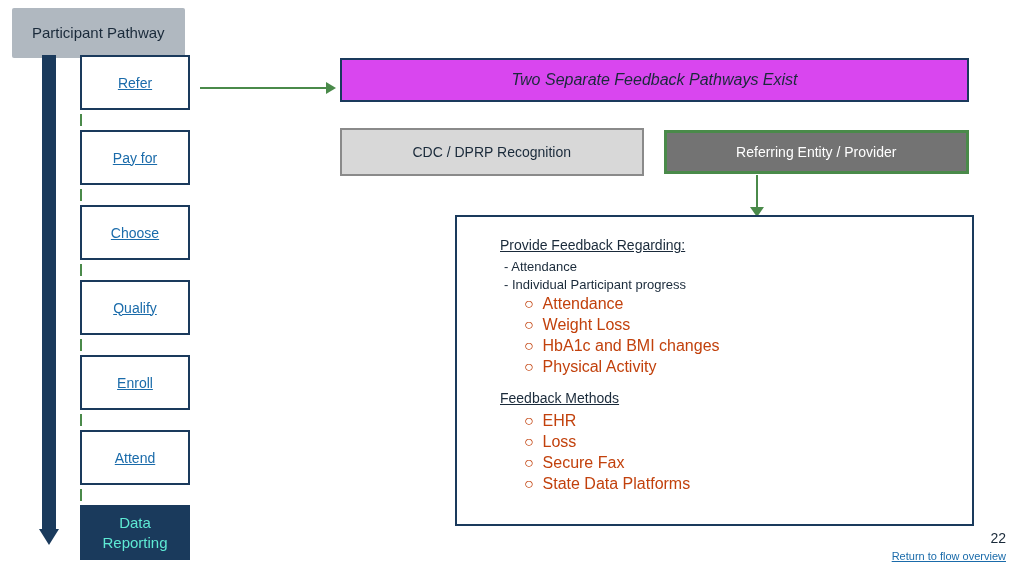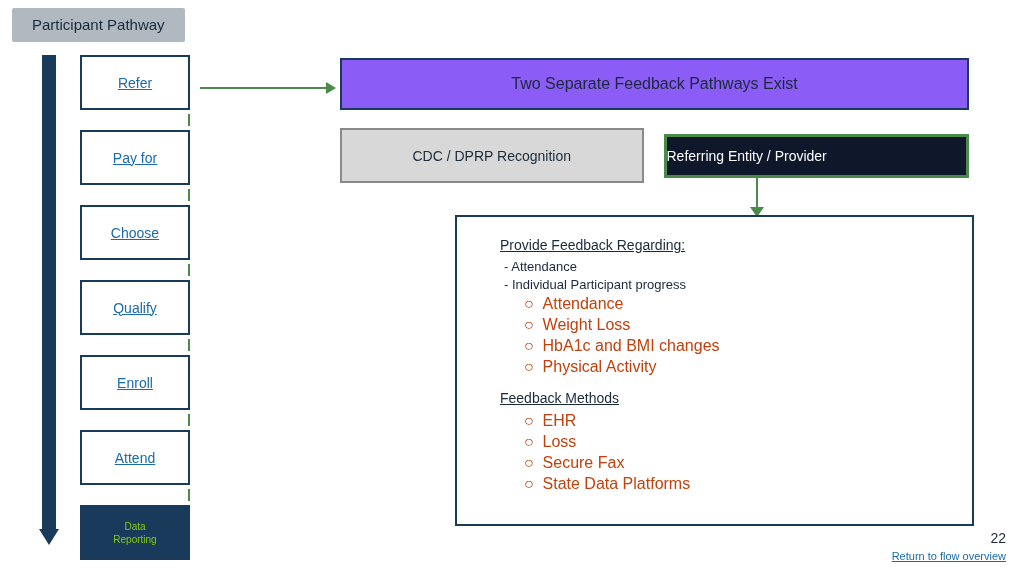--- a/index.html
+++ b/index.html
@@ -11,21 +11,21 @@
       overflow: hidden;
       position: relative;
     }
 
     
     .title-bar {
       position: absolute;
       top: 8px;
       left: 12px;
       background: #b0b8c0;
-      padding: 8px 20px;
+      padding: 16px 20px;
       border-radius: 2px;
     }
     .title-bar span {
       font-size: 15px;
       color: #1a2a3a;
       font-weight: 500;
     }
 
     
     .vertical-arrow {
@@ -51,21 +51,21 @@
       border-top: 16px solid #1a3a5c;
     }
 
     
     .pathway-boxes {
       position: absolute;
       left: 80px;
       top: 55px;
       display: flex;
       flex-direction: column;
-      align-items: flex-end;
+      align-items: flex-start;
       gap: 4px;
     }
     .pathway-box {
       width: 110px;
       height: 55px;
       border: 2px solid #1a3a5c;
       display: flex;
       align-items: center;
       justify-content: center;
       background: #ffffff;
@@ -74,45 +74,46 @@
     .pathway-box a, .pathway-box span {
       color: #1a6baa;
       font-size: 14px;
       text-decoration: underline;
       cursor: pointer;
     }
     .pathway-box.dark {
       background: #1a3a5c;
     }
     .pathway-box.dark span {
-      color: #84cc16;
+      color: #5eead4;
       text-decoration: none;
       font-weight: 500;
-      font-size: 10px;
+      font-size: 15px;
       text-align: center;
       line-height: 1.3;
     }
     .connector-line {
       width: 2px;
       height: 12px;
       background: #4a8a4a;
     }
 
     
     .feedback-top-box {
       position: absolute;
       top: 58px;
       left: 340px;
       right: 55px;
-      height: 52px;
+      height: 44px;
       border: 2px solid #1a3a5c;
       display: flex;
       align-items: center;
       justify-content: center;
-      background: #8b5cf6;
+      background: #d946ef;
+      font-style: italic;
     }
     .feedback-top-box span {
       font-size: 16px;
       color: #1a2a3a;
     }
 
     
     .horiz-arrow-container {
       position: absolute;
       top: 82px;
@@ -144,38 +145,39 @@
       position: absolute;
       top: 128px;
       left: 340px;
       right: 55px;
       display: flex;
       align-items: center;
       gap: 20px;
     }
     .cdc-box {
       flex: 1;
-      height: 55px;
+      height: 48px;
       border: 2px solid #8a8a8a;
       background: #d8d8d8;
       display: flex;
       align-items: center;
       justify-content: center;
     }
     .cdc-box span {
       font-size: 14px;
       color: #1a2a3a;
     }
     .referring-box {
       flex: 1;
       height: 44px;
       border: 3px solid #4a8a4a;
-      background: #0f172a;
-      display: flex;
-      align-items: center;
+      background: #737373;
+      display: flex;
+      align-items: center;
+      justify-content: center;
     }
     .referring-box span {
       font-size: 14px;
       color: #ffffff;
       font-weight: 500;
     }
 
     
     .vert-connector {
       position: absolute;

